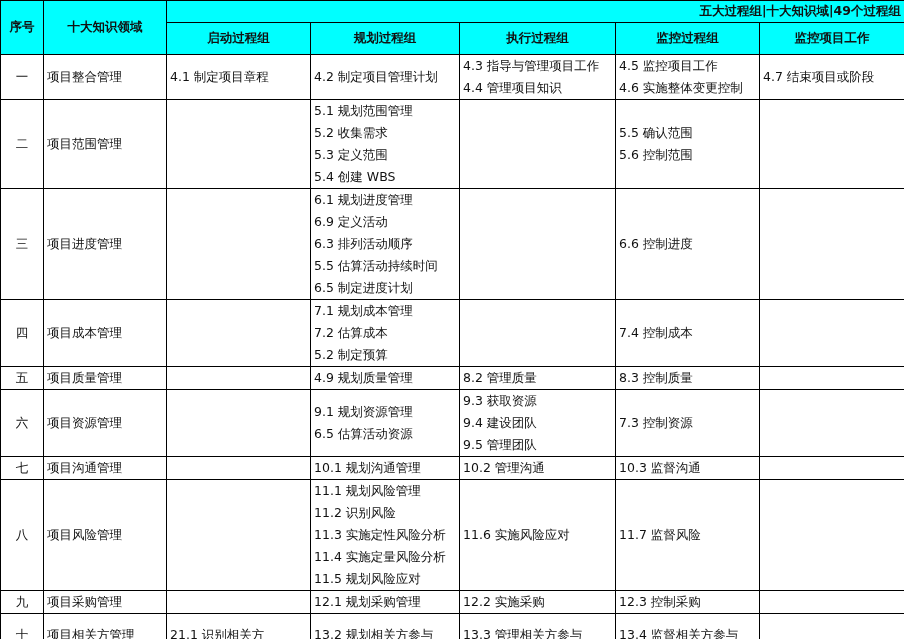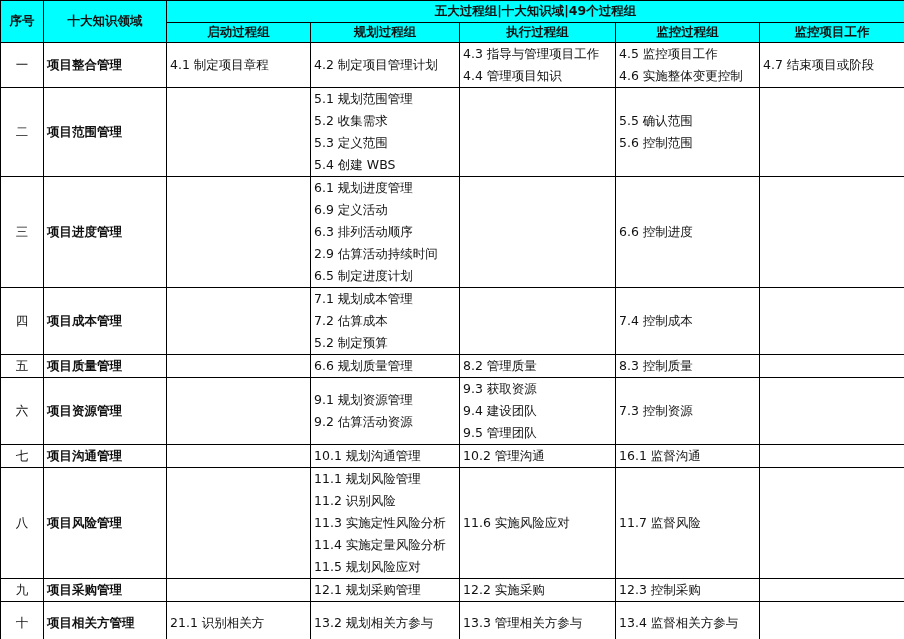--- a/index.html
+++ b/index.html
@@ -13,23 +13,23 @@
   table.grid td, table.grid th {
     border: 1px solid #000;
     padding: 0 3px;
     font-size: 12.5px;
     color: #111;
     vertical-align: middle;
     white-space: nowrap;
     overflow: hidden;
   }
   th.hdr { background: #00ffff; font-weight: bold; font-size: 13px; text-align: center; }
-  th.hdr-top { text-align: center; padding-left: 240px; margin-left: 48px; }
+  th.hdr-top { text-align: right; padding-left: 240px; margin-left: 48px; }
   td.idx { text-align: center; font-size: 13px; }
-  td.area { font-weight: bold; font-size: 13px; }
+  td.area { font-weight: normal; font-size: 13px; }
   .line { height: 22px; line-height: 22px; }
   td.top { vertical-align: top; }
 </style>
 </head>
 <body>
 
 <table class="grid">
   <colgroup>
     <col style="width:43px">
     <col style="width:123px">
@@ -38,21 +38,21 @@
     <col style="width:156px">
     <col style="width:144px">
     <col style="width:145px">
   </colgroup>
   <thead>
     <tr style="height:22px">
       <th class="hdr" rowspan="2">序号</th>
       <th class="hdr" rowspan="2">十大知识领域</th>
       <th class="hdr hdr-top" colspan="5">五大过程组|十大知识域|49个过程组</th>
     </tr>
-    <tr style="height:20px">
+    <tr style="height:32px">
       <th class="hdr">启动过程组</th>
       <th class="hdr">规划过程组</th>
       <th class="hdr">执行过程组</th>
       <th class="hdr">监控过程组</th>
       <th class="hdr">监控项目工作</th>
     </tr>
   </thead>
   <tbody id="tbody">
       <tr style="height: 44px;">
         <td class="idx">一</td>
@@ -93,21 +93,21 @@
         <td></td>
       </tr>
       <tr style="height: 110px;">
         <td class="idx">三</td>
         <td class="area">项目进度管理</td>
         <td></td>
         <td>
           <div class="line">6.1 规划进度管理</div>
           <div class="line">6.9 定义活动</div>
           <div class="line">6.3 排列活动顺序</div>
-          <div class="line">2.9 估算活动持续时间</div>
+          <div class="line">5.5 估算活动持续时间</div>
           <div class="line">6.5 制定进度计划</div>
         </td>
         <td></td>
         <td>
           <div class="line">6.6 控制进度</div>
         </td>
         <td></td>
       </tr>
       <tr style="height: 66px;">
         <td class="idx">四</td>
@@ -122,37 +122,37 @@
         <td>
           <div class="line">7.4 控制成本</div>
         </td>
         <td></td>
       </tr>
       <tr style="height: 22px;">
         <td class="idx">五</td>
         <td class="area">项目质量管理</td>
         <td></td>
         <td>
-          <div class="line">6.6 规划质量管理</div>
+          <div class="line">4.9 规划质量管理</div>
         </td>
         <td>
           <div class="line">8.2 管理质量</div>
         </td>
         <td>
           <div class="line">8.3 控制质量</div>
         </td>
         <td></td>
       </tr>
       <tr style="height: 66px;">
         <td class="idx">六</td>
         <td class="area">项目资源管理</td>
         <td></td>
         <td>
           <div class="line">9.1 规划资源管理</div>
-          <div class="line">9.2 估算活动资源</div>
+          <div class="line">6.5 估算活动资源</div>
         </td>
         <td>
           <div class="line">9.3 获取资源</div>
           <div class="line">9.4 建设团队</div>
           <div class="line">9.5 管理团队</div>
         </td>
         <td>
           <div class="line">7.3 控制资源</div>
         </td>
         <td></td>
@@ -161,21 +161,21 @@
         <td class="idx">七</td>
         <td class="area">项目沟通管理</td>
         <td></td>
         <td>
           <div class="line">10.1 规划沟通管理</div>
         </td>
         <td>
           <div class="line">10.2 管理沟通</div>
         </td>
         <td>
-          <div class="line">16.1 监督沟通</div>
+          <div class="line">10.3 监督沟通</div>
         </td>
         <td></td>
       </tr>
       <tr style="height: 110px;">
         <td class="idx">八</td>
         <td class="area">项目风险管理</td>
         <td></td>
         <td>
           <div class="line">11.1 规划风险管理</div>
           <div class="line">11.2 识别风险</div>

